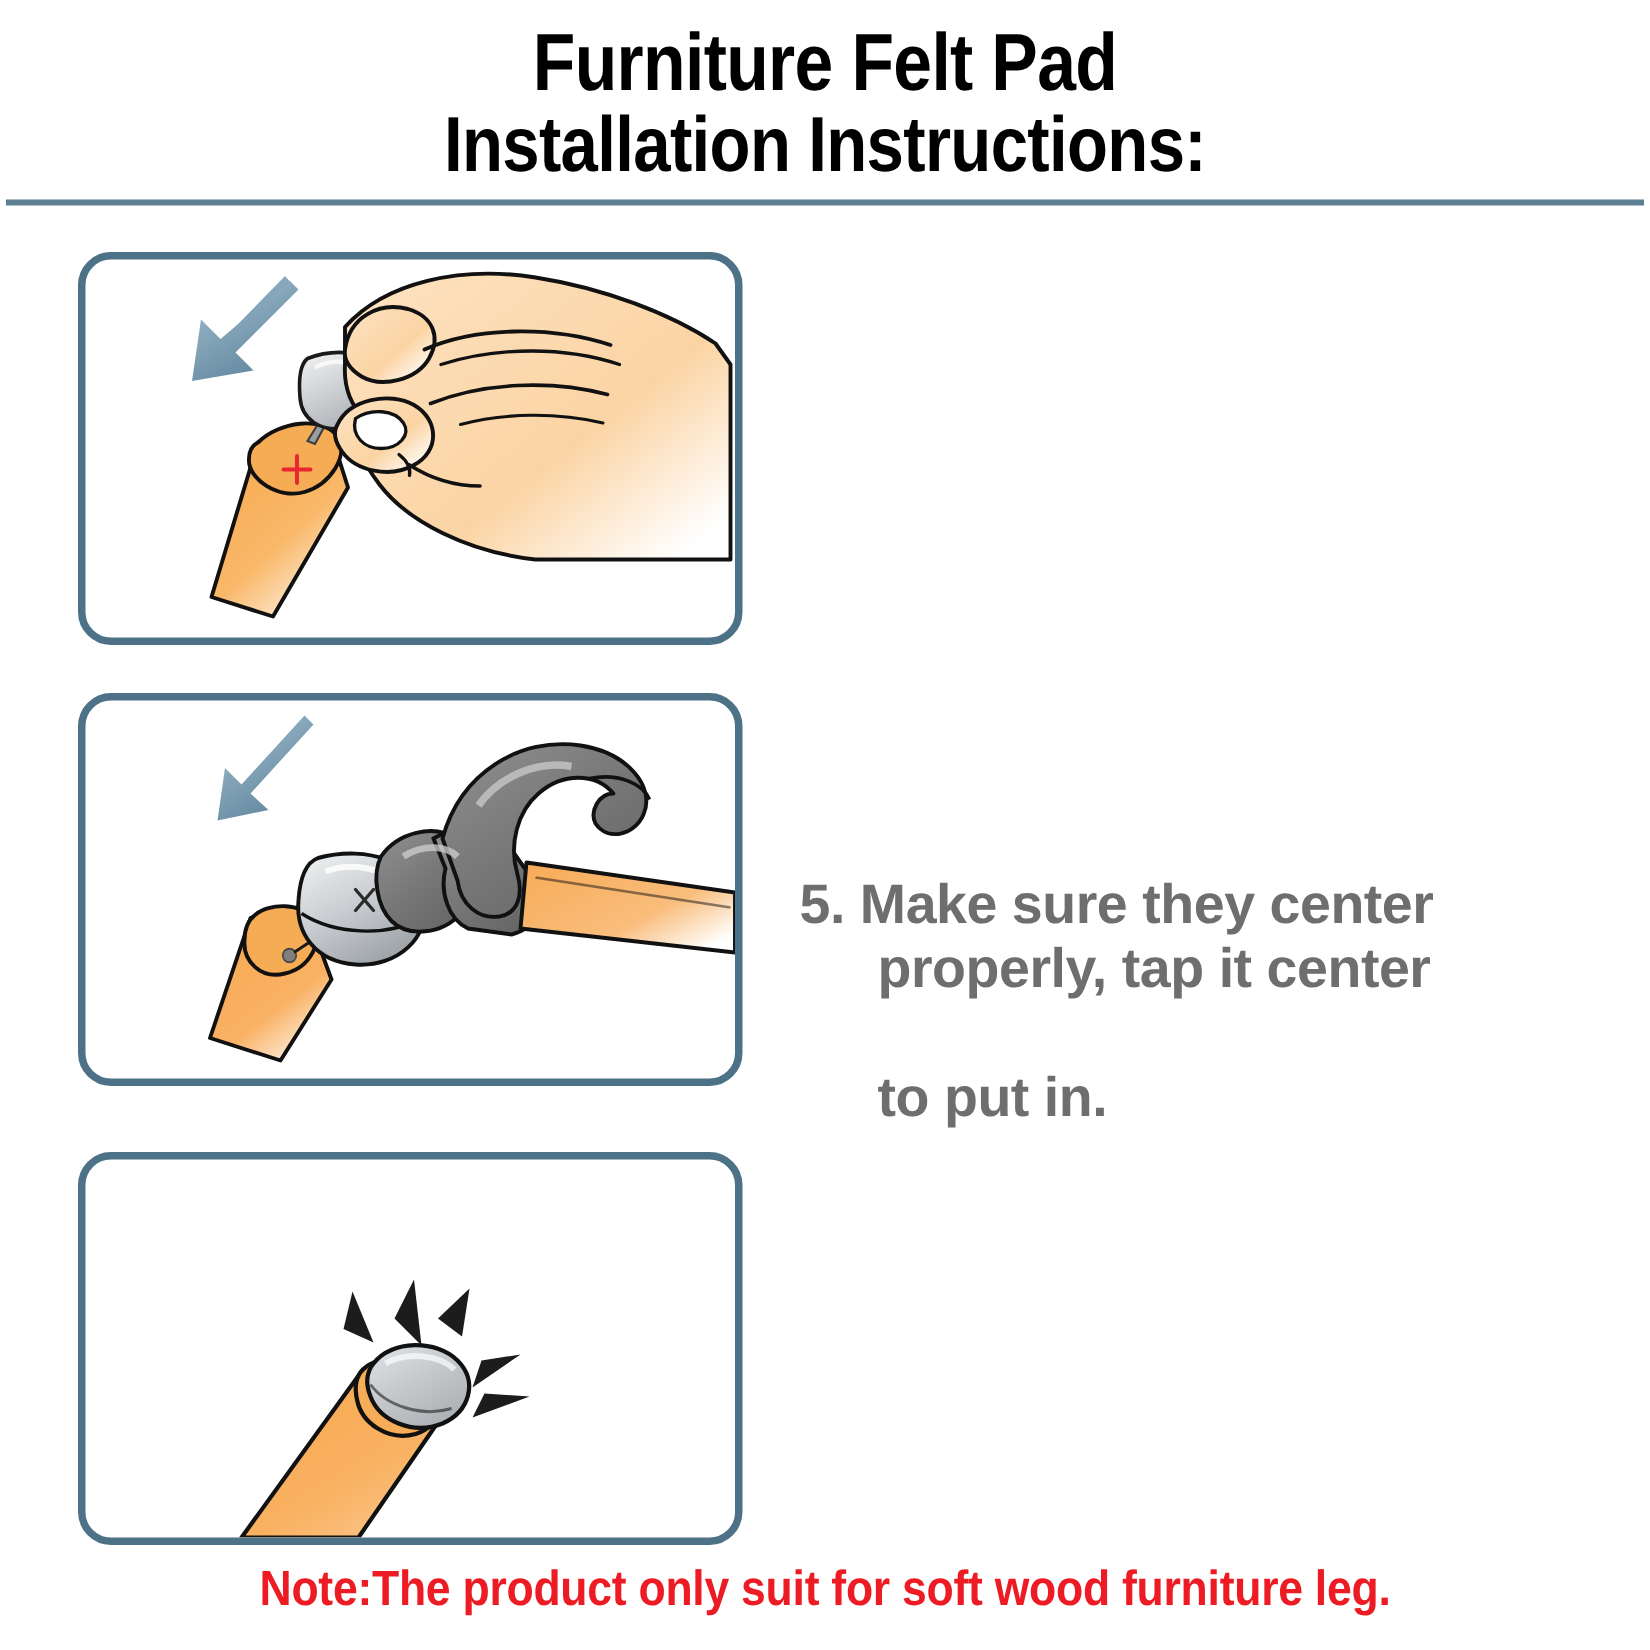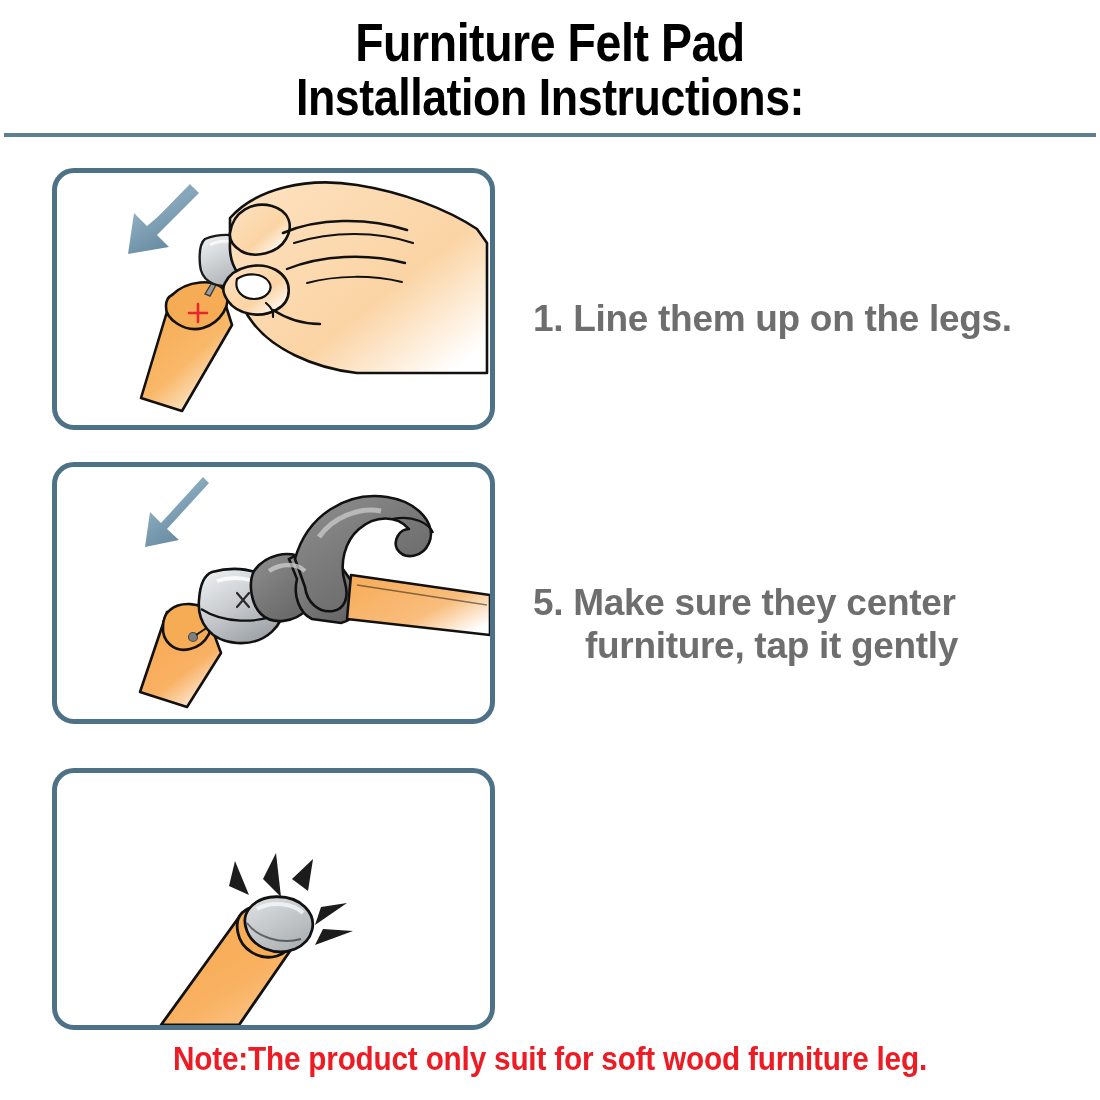--- a/index.html
+++ b/index.html
@@ -283,23 +283,23 @@
       </g>
 
       <g>
         <path d="M192 136 C204 120 234 120 248 134 C262 148 256 168 238 176 C218 184 196 174 190 158 C186 148 188 141 192 136 Z" fill="url(#padGrad3)" stroke="#111" stroke-width="2.8"></path>
         <path d="M190 150 C200 164 224 172 244 166" fill="none" stroke="#111" stroke-width="2" opacity="0.55"></path>
         <path d="M200 136 C214 128 236 130 246 140" fill="none" stroke="#ffffff" stroke-width="4" opacity="0.65"></path>
       </g>
     </svg>
   </div>
 
-  <div class="step" id="step-1">1. Line them up on the legs.</div>
 
   <div class="step" id="step-2">
     <span>5. Make sure they center</span>
-    <span class="cont">furniture, tap it gently</span>
+    <span class="cont">properly, tap it center</span>
+    <span class="cont">to put in.</span>
   </div>
 
 
   <div class="note">Note:The product only suit for soft wood furniture leg.</div>
 
 </div>
 
 </body></html>

